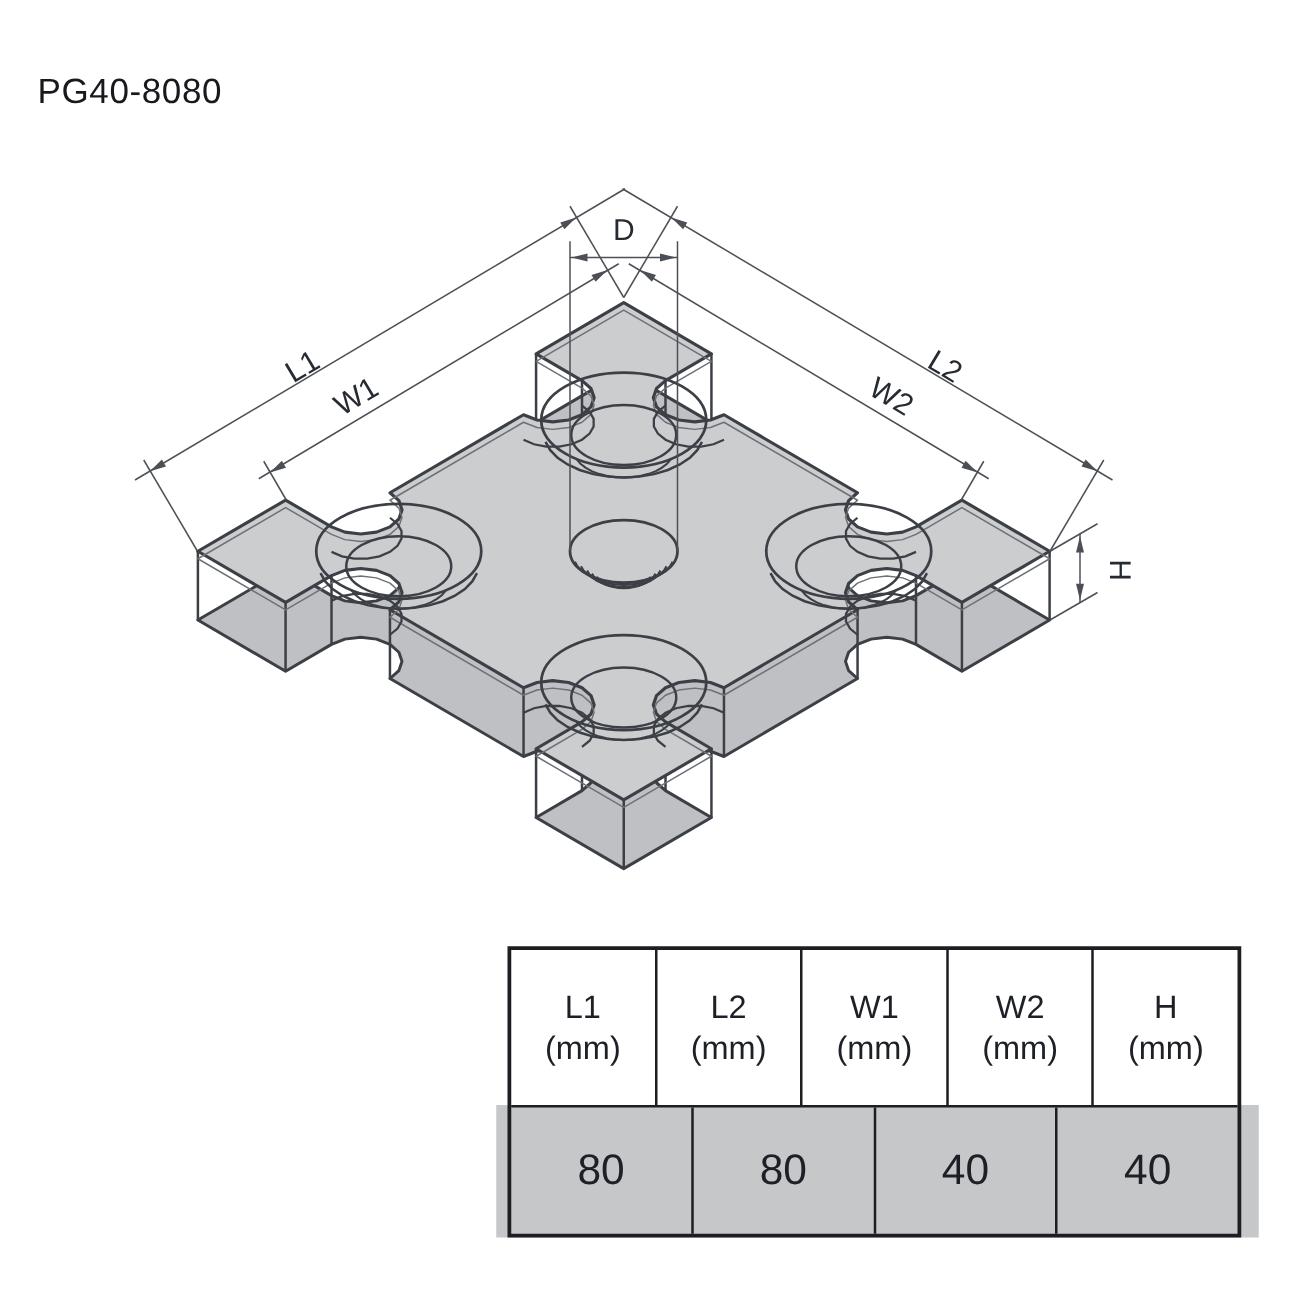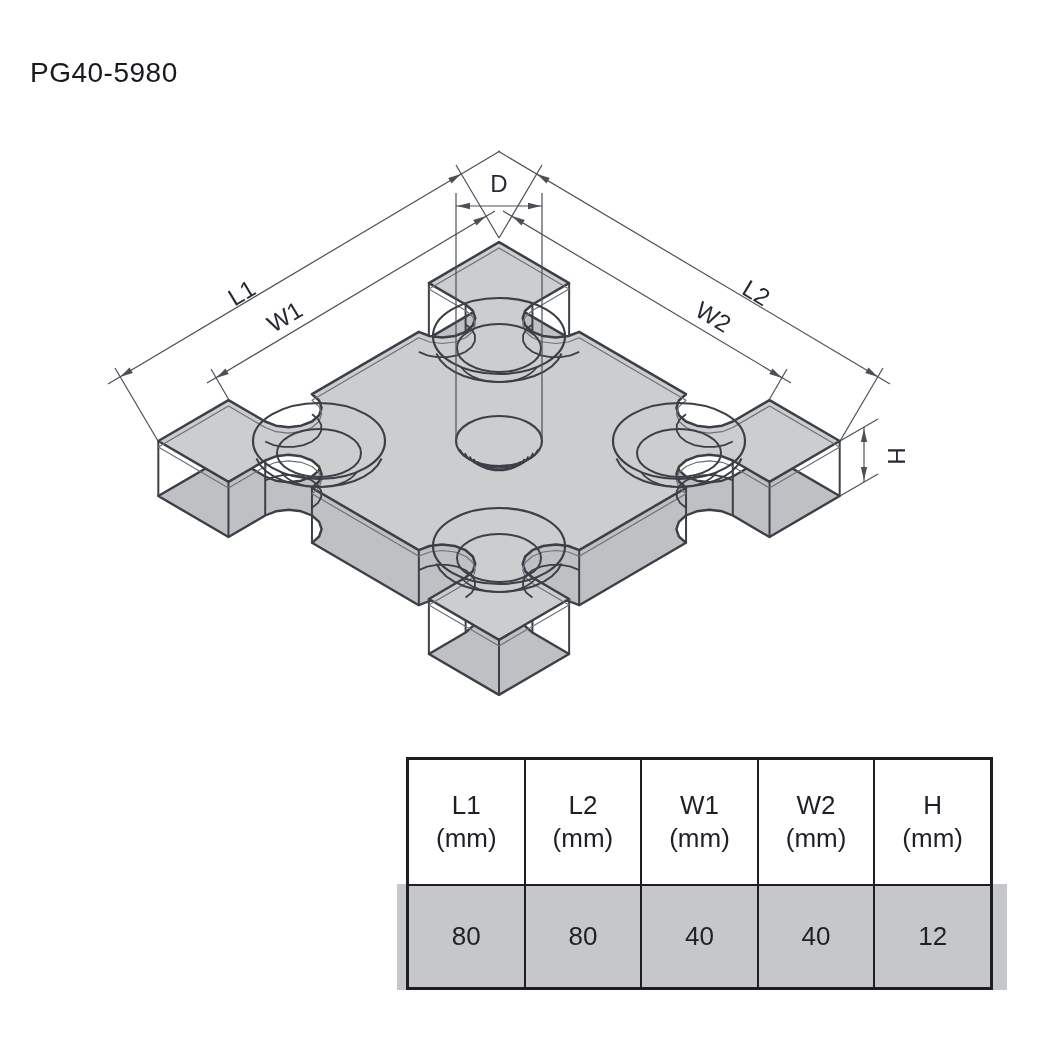--- a/index.html
+++ b/index.html
@@ -12,29 +12,29 @@
   
   #row-strip{position:absolute;left:397px;top:884px;width:610px;height:106px;background:#c6c7c9;}
   #spec-table{position:absolute;left:406px;top:757px;width:587px;height:233px;
         border:3px solid #1d1d22;box-sizing:border-box;display:flex;flex-direction:column;}
   .tr{display:flex;flex:1;}
   .tr.head{flex:0 0 124px;border-bottom:2px solid #1d1d22;}
   .td{flex:1;border-right:2px solid #1d1d22;display:flex;flex-direction:column;
       align-items:center;justify-content:center;text-align:center;
       font-size:26px;line-height:33px;color:#1d2026;}
   .td:last-child{border-right:none;}
-  .tr.data .td{background:transparent;font-size:26px;}
+  .tr.data .td{background:transparent;font-size:34px;}
 </style>
 </head>
 <body>
 
 <div id="page">
 
   <div id="model-codes">
-    <div>PG40-5980</div>
+    <div>PG40-8080</div>
   </div>
 
   <svg id="drawing" viewBox="0 0 1042 1042" xmlns="http://www.w3.org/2000/svg">
     <g id="g-slab">
         <path d="M499.0 297.1L569.1 338.1L532.4 359.5L525.2 365.8L522.7 373.1L525.2 380.5L532.4 386.8L543.1 391.0L555.8 392.5L568.4 391.0L579.2 386.8L686.0 449.2L678.9 455.5L676.4 462.9L678.9 470.2L686.0 476.5L696.8 480.7L709.4 482.2L722.1 480.7L732.8 476.5L732.8 476.5L769.5 455.1L839.7 496.0L769.5 537.0L732.8 515.5L722.1 511.3L709.4 509.8L696.8 511.3L686.0 515.5L678.9 521.8L676.4 529.1L678.9 536.5L686.0 542.8L579.2 605.2L568.4 601.0L555.8 599.5L543.1 601.0L532.4 605.2L525.2 611.5L522.7 618.9L525.2 626.2L532.4 632.5L532.4 632.5L569.1 654.0L499.0 694.9L428.9 654.0L465.6 632.5L472.8 626.2L475.3 618.9L472.8 611.5L465.6 605.2L454.9 601.0L442.2 599.5L429.6 601.0L418.8 605.2L312.0 542.8L319.1 536.5L321.6 529.1L319.1 521.8L312.0 515.5L301.2 511.3L288.6 509.8L275.9 511.3L265.2 515.5L265.2 515.5L228.5 537.0L158.3 496.0L228.5 455.1L265.2 476.5L275.9 480.7L288.6 482.2L301.2 480.7L312.0 476.5L319.1 470.2L321.6 462.9L319.1 455.5L312.0 449.2L418.8 386.8L429.6 391.0L442.2 392.5L454.9 391.0L465.6 386.8L472.8 380.5L475.3 373.1L472.8 365.8L465.6 359.5L465.6 359.5L428.9 338.1L499.0 297.1Z" fill="#bec0c3" stroke="#3c4046" stroke-width="2.4" stroke-linejoin="round"></path>
       </g>
     <g id="g-vert">
         <line x1="158.32" y1="441" x2="158.32" y2="496" stroke="#3c4046" stroke-width="2"></line>
         <line x1="228.46000000000004" y1="481.95" x2="228.46000000000004" y2="536.95" stroke="#3c4046" stroke-width="2"></line>
         <line x1="265.20000000000005" y1="460.5" x2="265.20000000000005" y2="515.5" stroke="#3c4046" stroke-width="2"></line>
@@ -159,17 +159,16 @@
       <div class="td">
         <span>H</span>
         <span>(mm)</span>
       </div>
     </div>
     <div class="tr data">
       <div class="td">80</div>
       <div class="td">80</div>
       <div class="td">40</div>
       <div class="td">40</div>
-      <div class="td">12</div>
     </div>
   </div>
 
 </div>
 
 </body></html>

